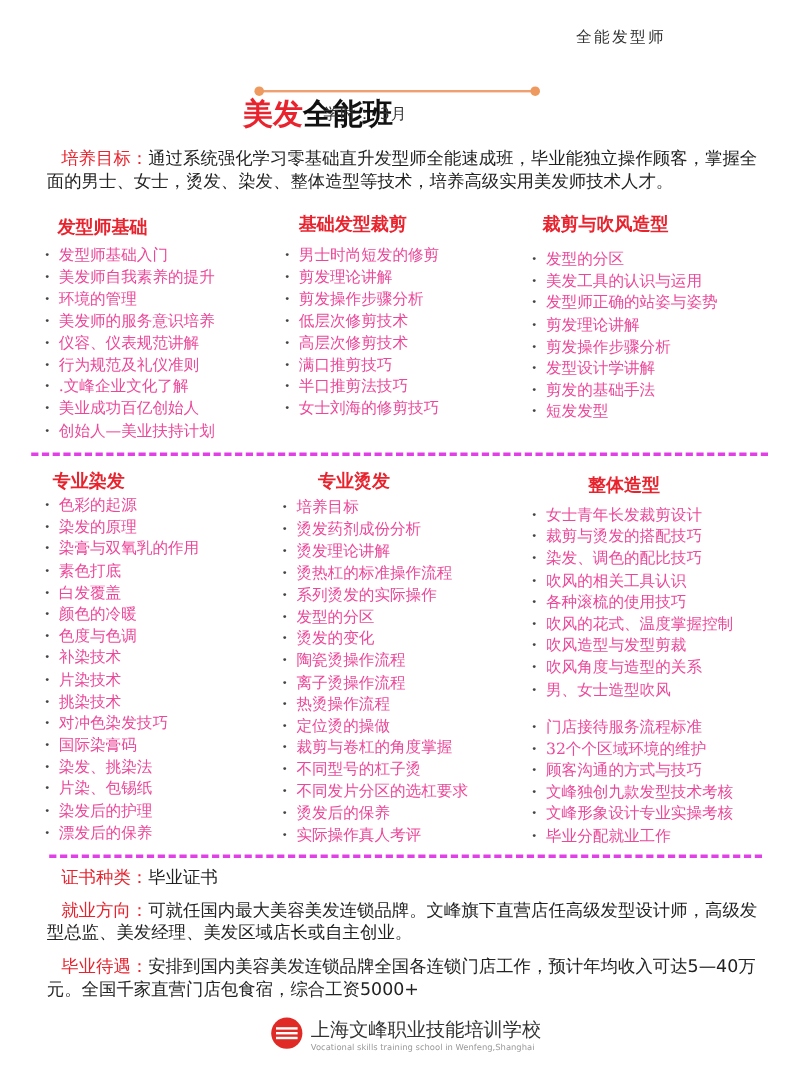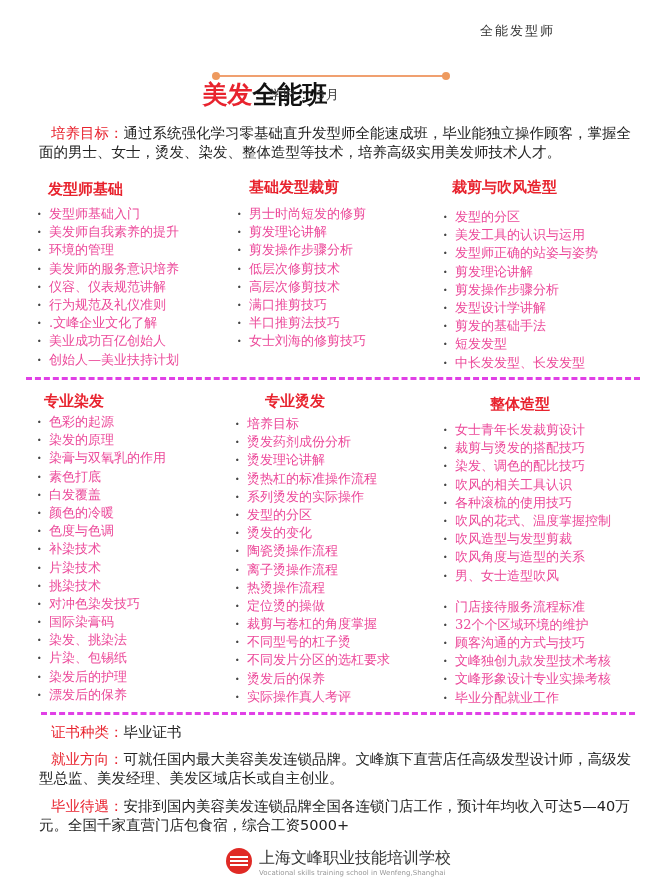--- a/index.html
+++ b/index.html
@@ -76,21 +76,20 @@
 <div class="col-title" style="left:452px; top:178px;">裁剪与吹风造型</div>
 <ul class="list" style="left:443px; top:208px;">
   <li>发型的分区</li>
   <li>美发工具的认识与运用</li>
   <li>发型师正确的站姿与姿势</li>
   <li>剪发理论讲解</li>
   <li>剪发操作步骤分析</li>
   <li>发型设计学讲解</li>
   <li>剪发的基础手法</li>
   <li>短发发型</li>
-  <li>中长发发型、长发发型</li>
 </ul>
 
 <div class="divider divider-1"></div>
 
 <div class="col-title" style="left:44px; top:392px;">专业染发</div>
 <ul class="list" style="left:37px; top:413px;">
   <li>色彩的起源</li>
   <li>染发的原理</li>
   <li>染膏与双氧乳的作用</li>
   <li>素色打底</li>

